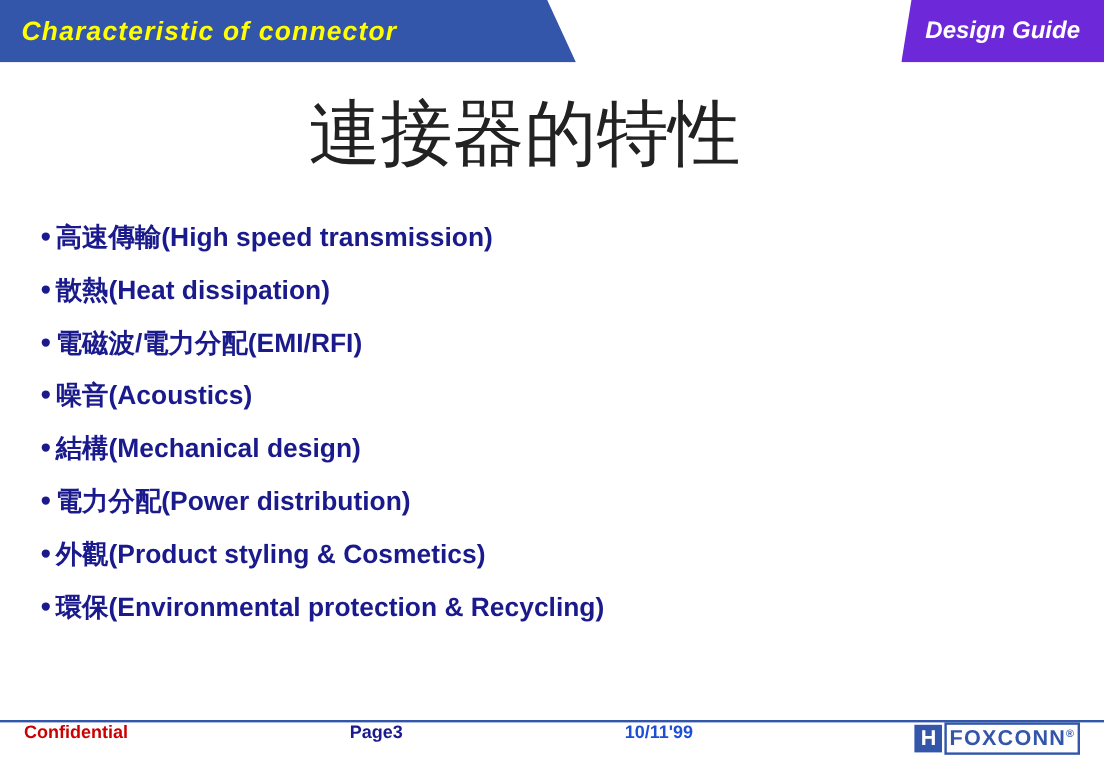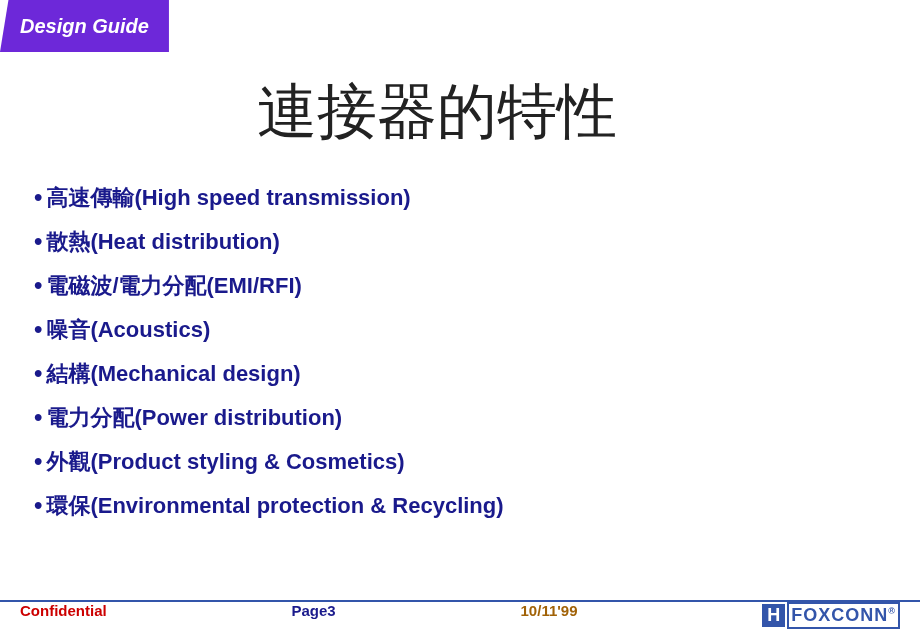--- a/index.html
+++ b/index.html
@@ -108,21 +108,21 @@
       font-size: 15px;
     }
 
     .footer-page {
       color: #1a1a8c;
       font-weight: bold;
       font-size: 15px;
     }
 
     .footer-date {
-      color: #a16207;
+      color: #1d4ed8;
       font-weight: bold;
       font-size: 15px;
     }
 
     .footer-logo {
       display: flex;
       align-items: center;
     }
 
     .foxconn-logo {
@@ -151,31 +151,34 @@
     .foxconn-reg {
       font-size: 9px;
       color: #3355aa;
       vertical-align: super;
     }
   </style>
 </head>
 <body>
 
 <div class="header">
+  <div class="header-title">
+    <span>Characteristic of connector</span>
+  </div>
   <div class="header-right">
     <span>Design Guide</span>
   </div>
 </div>
 
 <div class="main-content">
   <h1 class="page-main-title">連接器的特性</h1>
 
   <ul class="bullet-list">
   <li>高速傳輸(High speed transmission)</li>
-      <li>散熱(Heat distribution)</li>
+      <li>散熱(Heat dissipation)</li>
       <li>電磁波/電力分配(EMI/RFI)</li>
       <li>噪音(Acoustics)</li>
       <li>結構(Mechanical design)</li>
       <li>電力分配(Power distribution)</li>
       <li>外觀(Product styling &amp; Cosmetics)</li>
       <li>環保(Environmental protection &amp; Recycling)</li>
     </ul>
 </div>
 
 <div class="footer">

